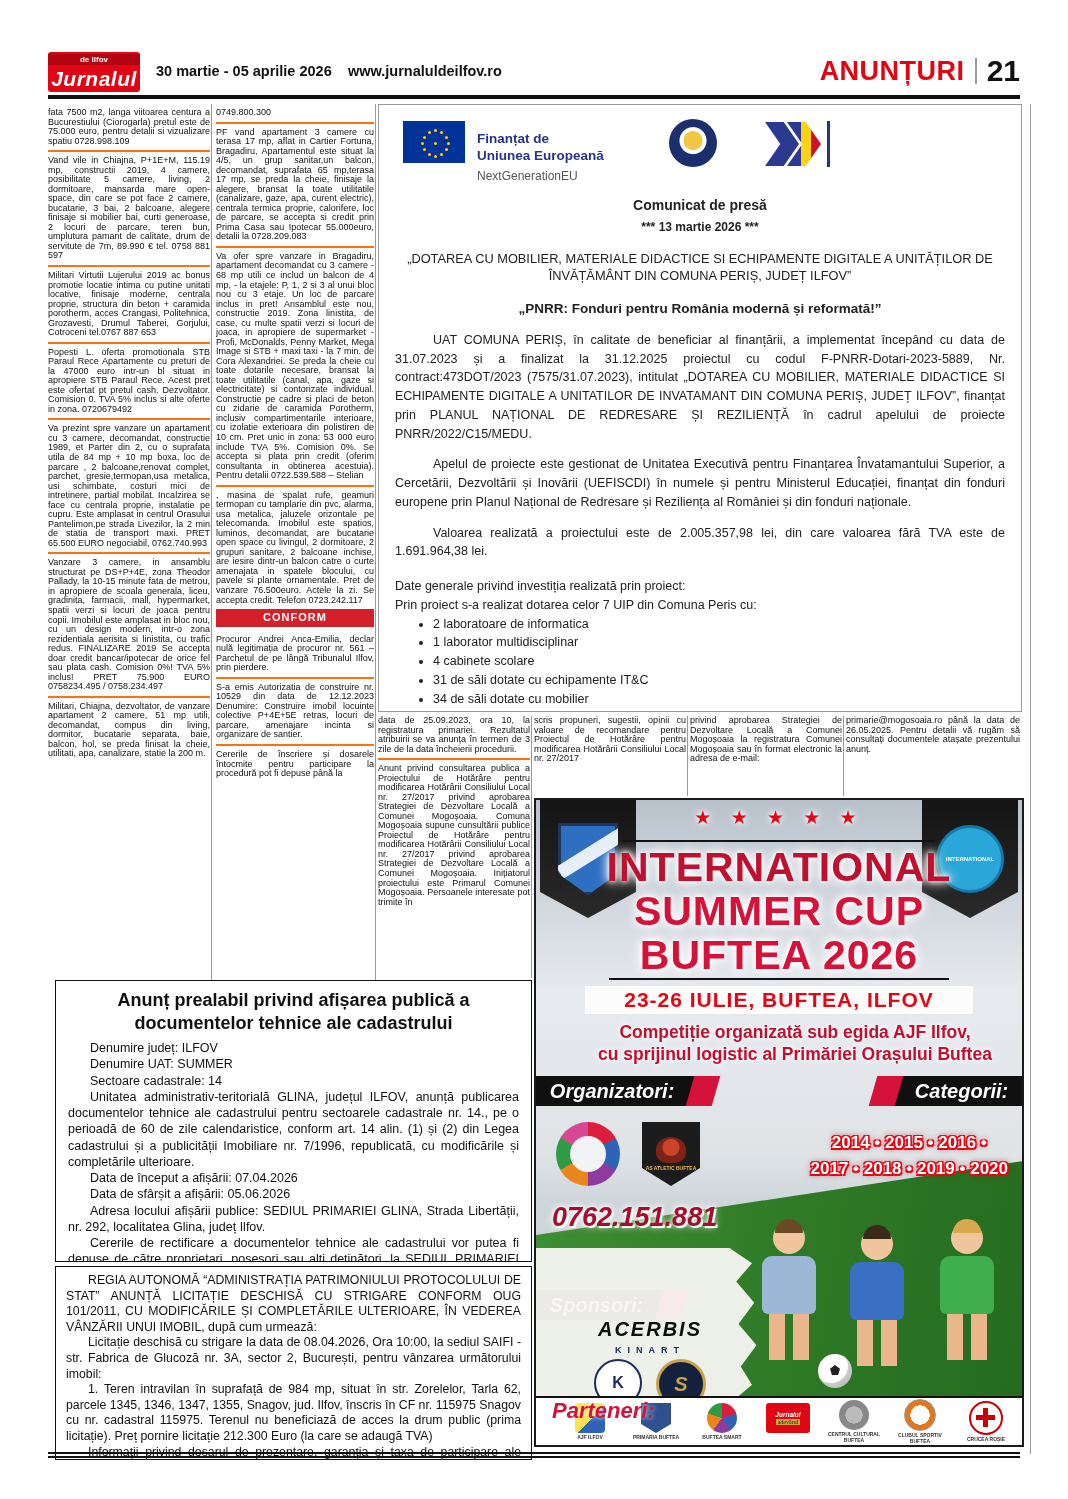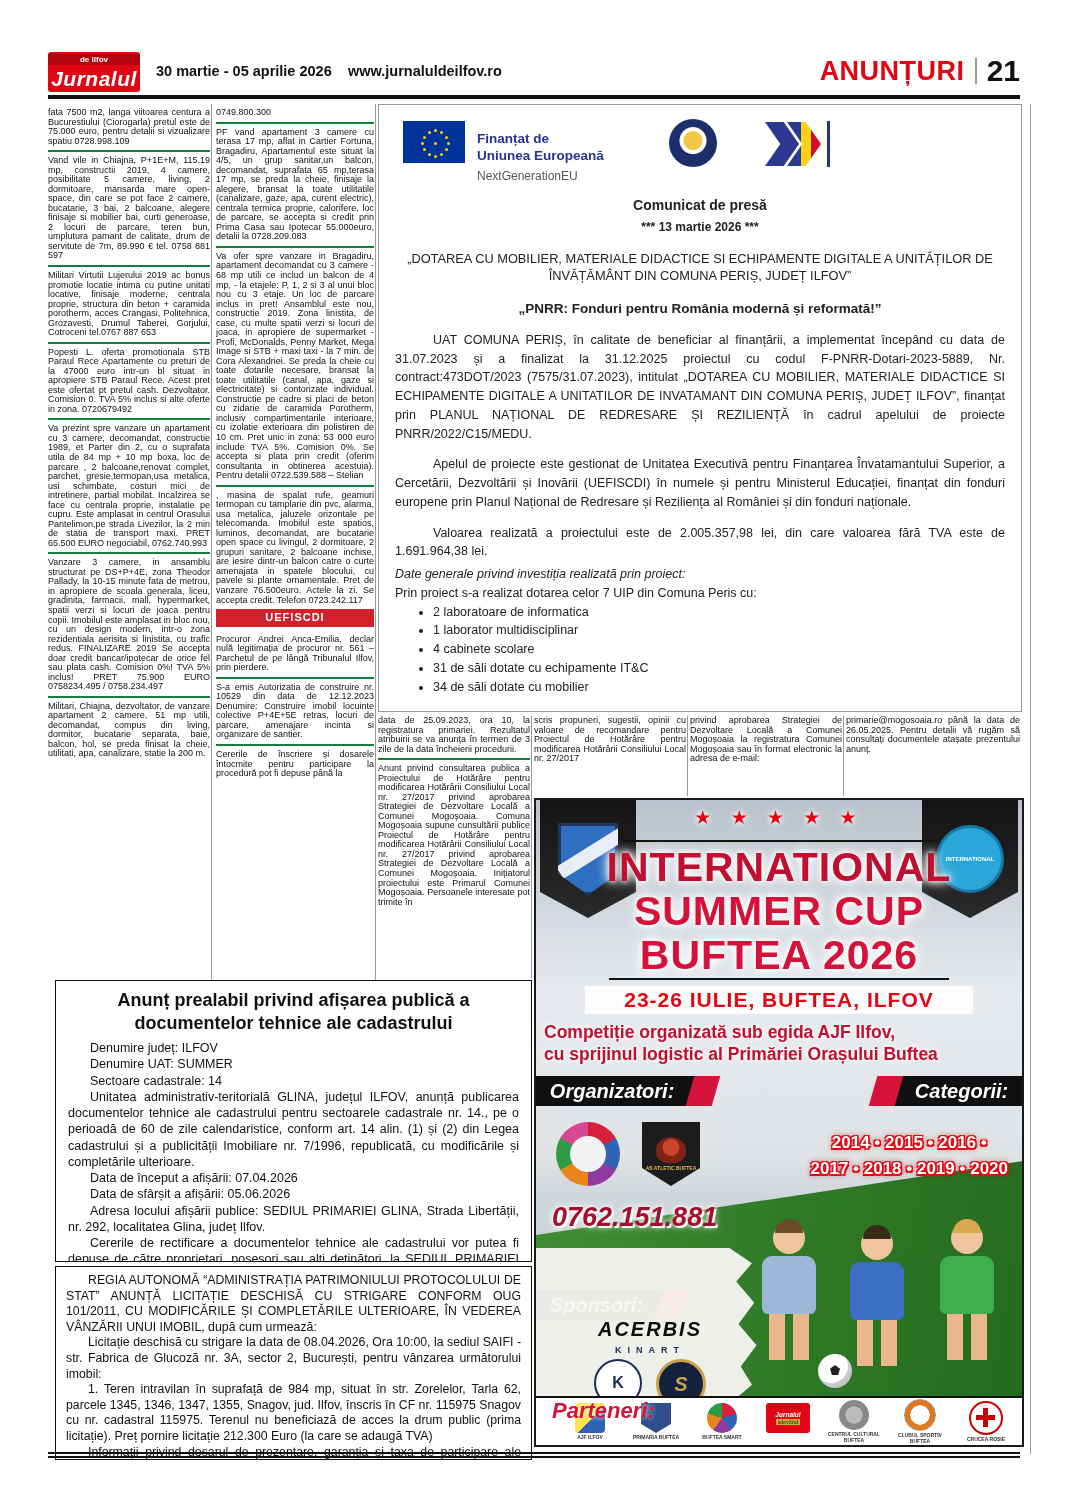--- a/index.html
+++ b/index.html
@@ -18,21 +18,21 @@
   .hdr-section{color:#e00613;font-weight:bold;font-size:27px;letter-spacing:.5px;}
   .hdr-sep{width:2px;height:26px;background:#999;}
   .hdr-page{font-weight:bold;font-size:30px;}
   .hdr-rule{position:absolute;left:48px;top:95px;width:972px;height:4px;background:#111;}
 
   
   .col{position:absolute;top:104px;font-size:9px;line-height:1.06;text-align:justify;overflow:hidden;}
   .col1{left:48px;width:162px;height:884px;}
   .col2{left:216px;width:158px;height:884px;}
   .ad{margin:0 0 4px 0;padding-top:4px;}
-  .ad + .ad{border-top:2px solid #15803d;}
+  .ad + .ad{border-top:2px solid #f97316;}
   .diverse{background:#d3202a;color:#fff;font-weight:bold;text-align:center;font-size:11px;
            padding:3px 0;margin:4px 0;letter-spacing:1px;}
   .vrule{position:absolute;width:1px;background:#9a9a9a;}
 
   
   .press{position:absolute;left:378px;top:104px;width:642px;height:606px;border:1px solid #9a9a9a;
          font-size:12.5px;line-height:1.5;color:#222;overflow:hidden;}
   .press-logos{position:relative;height:78px;margin:10px 14px 0 14px;}
   .eu-flag{position:absolute;left:10px;top:6px;width:62px;height:42px;background:#003399;}
   .eu-stars{position:absolute;left:31px;top:21px;width:3px;height:3px;border-radius:50%;background:#ffcc00;
@@ -96,21 +96,21 @@
          text-shadow:0 0 4px #fff,0 0 8px #fff;}
   .tline{position:absolute;left:18%;width:64%;height:0;border-top:2.5px solid #101010;}
   .tl1{top:40px;} .tl2{top:178px;width:70%;left:15%;}
   .p-title{position:absolute;left:0;width:100%;text-align:center;font-weight:bold;color:#c01030;
            letter-spacing:1px;text-shadow:0 0 5px #fff,0 0 10px #fff,0 0 14px #fff;}
   .p-t1{top:44px;font-size:41px;}
   .p-t2{top:88px;font-size:41px;color:#d5123a;}
   .p-t3{top:132px;font-size:41px;color:#d5123a;}
   .dateband{position:absolute;left:10%;top:186px;width:80%;text-align:center;font-weight:bold;font-size:21px;
             color:#e30613;letter-spacing:1px;background:rgba(255,255,255,.85);padding:2px 0;}
-  .tag{position:absolute;left:8px;width:100%;text-align:left;font-weight:bold;color:#c01030;
+  .tag{position:absolute;left:16px;width:100%;text-align:center;font-weight:bold;color:#c01030;
        text-shadow:0 0 4px #fff,0 0 8px #fff;}
   .tag1{top:222px;font-size:17.5px;}
   .tag2{top:244px;font-size:17.5px;}
   .ribbon{position:absolute;height:30px;background:#101010;display:flex;align-items:center;}
   .ribbon:after{content:"";position:absolute;top:0;width:26px;height:30px;background:#d5123a;}
   .ribbon.rl{left:-10px;padding:0 30px 0 24px;transform:skewX(-16deg);}
   .ribbon.rl:after{right:-12px;transform:skewX(0deg);}
   .ribbon.rr{right:-10px;padding:0 24px 0 30px;transform:skewX(-16deg);}
   .ribbon.rr:after{left:-12px;}
   .ribbon span{color:#fff;font-style:italic;font-weight:bold;font-size:20px;transform:skewX(16deg);white-space:nowrap;}
@@ -204,21 +204,21 @@
     <div class="ad">Va prezint spre vanzare un apartament cu 3 camere, decomandat, constructie 1989, et Parter din 2, cu o suprafata utila de 84 mp + 10 mp boxa, loc de parcare , 2 balcoane,renovat complet, parchet, gresie,termopan,usa metalica, usi schimbate, costuri mici de intretinere, partial mobilat. Incalzirea se face cu centrala proprie, instalatie pe cupru. Este amplasat in centrul Orasului Pantelimon,pe strada Livezilor, la 2 min de statia de transport maxi. PRET 65.500 EURO negociabil, 0762.740.993</div>
     <div class="ad">Vanzare 3 camere, in ansamblu structurat pe DS+P+4E, zona Theodor Pallady, la 10-15 minute fata de metrou, in apropiere de scoala generala, liceu, gradinita, farmacii, mall, hypermarket, spatii verzi si locuri de joaca pentru copii. Imobilul este amplasat in bloc nou, cu un design modern, intr-o zona rezidentiala aerisita si linistita, cu trafic redus. FINALIZARE 2019 Se accepta doar credit bancar/ipotecar de orice fel sau plata cash. Comision 0%! TVA 5% inclus! PRET 75.900 EURO 0758234.495 / 0758.234.497</div>
     <div class="ad">Militari, Chiajna, dezvoltator, de vanzare apartament 2 camere, 51 mp utili, decomandat, compus din living, dormitor, bucatarie separata, baie, balcon, hol, se preda finisat la cheie, utilitati, apa, canalizare, statie la 200 m.</div>
   </div>
 
   <div class="col col2">
     <div class="ad">0749.800.300</div>
     <div class="ad">PF vand apartament 3 camere cu terasa 17 mp, aflat in Cartier Fortuna, Bragadiru, Apartamentul este situat la 4/5, un grup sanitar,un balcon, decomandat, suprafata 65 mp,terasa 17 mp, se preda la cheie, finisaje la alegere, bransat la toate utilitatile (canalizare, gaze, apa, curent electric), centrala termica proprie, calorifere, loc de parcare, se accepta si credit prin Prima Casa sau Ipotecar 55.000euro, detalii la 0728.209.083</div>
     <div class="ad">Va ofer spre vanzare in Bragadiru, apartament decomandat cu 3 camere - 68 mp utili ce includ un balcon de 4 mp, - la etajele: P, 1, 2 si 3 al unui bloc nou cu 3 etaje. Un loc de parcare inclus in pret! Ansamblul este nou, constructie 2019. Zona linistita, de case, cu multe spatii verzi si locuri de joaca, in apropiere de supermarket - Profi, McDonalds, Penny Market, Mega Image si STB + maxi taxi - la 7 min. de Cora Alexandriei. Se preda la cheie cu toate dotarile necesare, bransat la toate utilitatile (canal, apa, gaze si electricitate) si contorizate individual. Constructie pe cadre si placi de beton cu zidarie de caramida Porotherm, inclusiv compartimentarile interioare, cu izolatie exterioara din polistiren de 10 cm. Pret unic in zona: 53 000 euro include TVA 5%. Comision 0%. Se accepta si plata prin credit (oferim consultanta in obtinerea acestuia). Pentru detalii 0722.539.588 – Stelian</div>
     <div class="ad">, masina de spalat rufe, geamuri termopan cu tamplarie din pvc, alarma, usa metalica, jaluzele orizontale pe telecomanda. Imobilul este spatios, luminos, decomandat, are bucatarie open space cu livingul, 2 dormitoare, 2 grupuri sanitare, 2 balcoane inchise, are iesire dintr-un balcon catre o curte amenajata in spatele blocului, cu pavele si plante ornamentale. Pret de vanzare 76.500euro. Actele la zi. Se accepta credit. Telefon 0723.242.117</div>
-    <div class="diverse">UEFISCDI</div>
+    <div class="diverse">CONFORM</div>
     <div class="ad" style="border-top:none;">Procuror Andrei Anca-Emilia, declar nulă legitimația de procuror nr. 561 – Parchetul de pe lângă Tribunalul Ilfov, prin pierdere.</div>
     <div class="ad">S-a emis Autorizatia de construire nr. 10529 din data de 12.12.2023 Denumire: Construire imobil locuinte colective P+4E+5E retras, locuri de parcare, amenajare incinta si organizare de santier.</div>
     <div class="ad">Cererile de înscriere și dosarele întocmite pentru participare la procedură pot fi depuse până la</div>
   </div>
 
   <div class="vrule" style="left:211px;top:104px;height:880px;"></div>
   <div class="vrule" style="left:375px;top:104px;height:880px;"></div>
   <div class="vrule" style="left:531px;top:716px;height:262px;"></div>
   <div class="vrule" style="left:687px;top:716px;height:80px;"></div>
   <div class="vrule" style="left:843px;top:716px;height:80px;"></div>
@@ -241,21 +241,21 @@
         <div class="pnrr-bar"></div>
       </div>
     </div>
     <div class="press-com">Comunicat de presă</div>
     <div class="press-date">*** 13 martie 2026 ***</div>
     <div class="press-title">„DOTAREA CU MOBILIER, MATERIALE DIDACTICE SI ECHIPAMENTE DIGITALE A UNITĂȚILOR DE ÎNVĂȚĂMÂNT DIN COMUNA PERIȘ, JUDEȚ ILFOV”</div>
     <div class="press-sub">„PNRR: Fonduri pentru România modernă și reformată!”</div>
     <p class="ind">UAT COMUNA PERIȘ, în calitate de beneficiar al finanțării, a implementat începând cu data de 31.07.2023 și a finalizat la 31.12.2025 proiectul cu codul F-PNRR-Dotari-2023-5889, Nr. contract:473DOT/2023 (7575/31.07.2023), intitulat „DOTAREA CU MOBILIER, MATERIALE DIDACTICE SI ECHIPAMENTE DIGITALE A UNITATILOR DE INVATAMANT DIN COMUNA PERIȘ, JUDEȚ ILFOV”, finanțat prin PLANUL NAȚIONAL DE REDRESARE ȘI REZILIENȚĂ în cadrul apelului de proiecte PNRR/2022/C15/MEDU.</p>
     <p class="ind">Apelul de proiecte este gestionat de Unitatea Executivă pentru Finanțarea Învatamantului Superior, a Cercetării, Dezvoltării și Inovării (UEFISCDI) în numele și pentru Ministerul Educației, finanțat din fonduri europene prin Planul Național de Redresare și Reziliența al României și din fonduri naționale.</p>
     <p class="ind">Valoarea realizată a proiectului este de 2.005.357,98 lei, din care valoarea fără TVA este de 1.691.964,38 lei.</p>
-    <p style="margin-top:4px;font-style:italic;">Date generale privind investiția realizată prin proiect:</p>
+    <p style="margin-top:16px;">Date generale privind investiția realizată prin proiect:</p>
     <p class="nogap">Prin proiect s-a realizat dotarea celor 7 UIP din Comuna Peris cu:</p>
     <ul>
       <li>2 laboratoare de informatica</li>
       <li>1 laborator multidisciplinar</li>
       <li>4 cabinete scolare</li>
       <li>31 de săli dotate cu echipamente IT&amp;C</li>
       <li>34 de săli dotate cu mobilier</li>
     </ul>
 
   </div>

